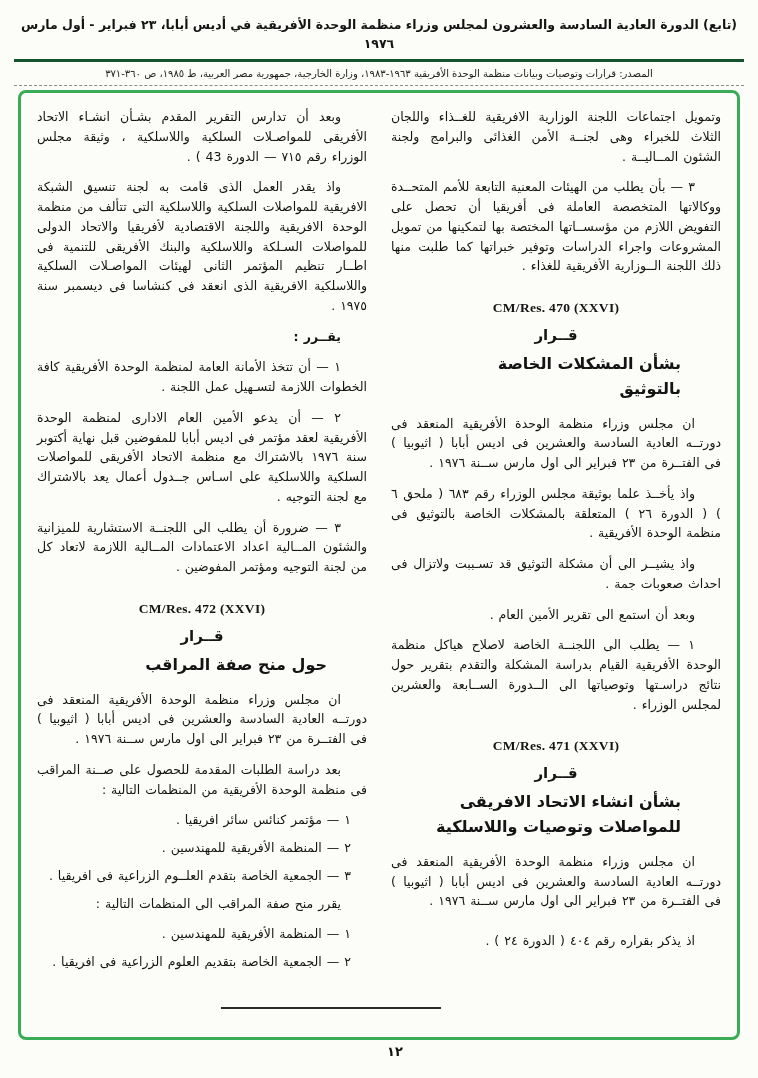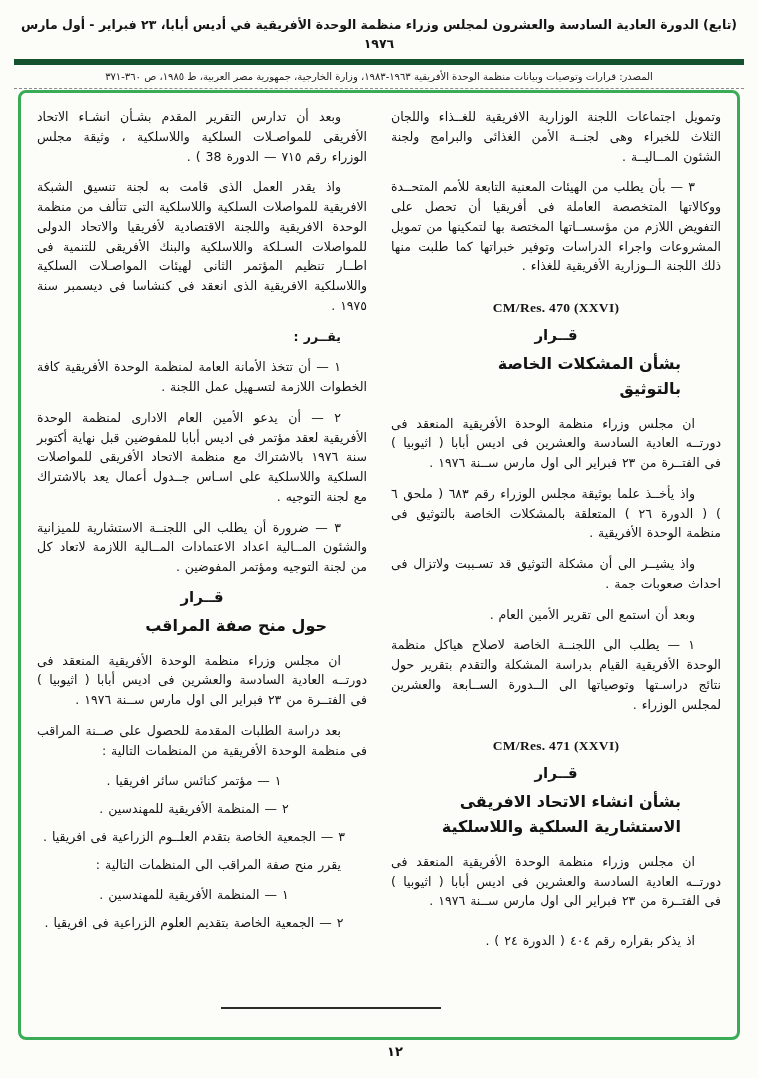--- a/index.html
+++ b/index.html
@@ -15,21 +15,21 @@
   .doc-header {
     direction:rtl;
     text-align:center;
     padding:16px 14px 0;
   }
   .header-title {
     font-size:12.5px;
     font-weight:bold;
     line-height:1.5;
     padding-bottom:5px;
-    border-bottom:6px solid #14532d;
+    border-bottom:3px solid #14532d;
   }
   .header-source {
     font-size:10px;
     line-height:1.6;
     padding:4px 0 3px;
     border-bottom:1px dashed #8a8a8a;
     color:#222;
   }
   
   .content-frame {
@@ -55,21 +55,21 @@
     font-size:12.5px;
     line-height:1.58;
     margin-bottom:11px;
     text-indent:26px;
     word-spacing:1px;
   }
   .para.noindent { text-indent:0; }
   .para.listitem {
     text-indent:0;
     padding-right:16px;
-    text-align:center;
+    text-align:right;
     margin-bottom:8px;
   }
   .para.decree { font-weight:bold; }
   .para.gap-top { margin-top:20px; }
   .rescode {
     direction:ltr;
     text-align:center;
     font-family:"Liberation Serif", serif;
     font-weight:bold;
     font-size:13.5px;
@@ -127,32 +127,33 @@
       <div class="rescode">CM/Res. 470 (XXVI)</div>
       <h2 class="res-title">قــرار</h2>
       <h3 class="res-subtitle">بشأن المشكلات الخاصة بالتوثيق</h3>
       <p class="para">ان مجلس وزراء منظمة الوحدة الأفريقية المنعقد فى دورتــه العادية السادسة والعشرين فى اديس أبابا ( اثيوبيا ) فى الفتــرة من ٢٣ فبراير الى اول مارس ســنة ١٩٧٦ .</p>
       <p class="para">واذ يأخــذ علما بوثيقة مجلس الوزراء رقم ٦٨٣ ( ملحق ٦ ) ( الدورة ٢٦ ) المتعلقة بالمشكلات الخاصة بالتوثيق فى منظمة الوحدة الأفريقية .</p>
       <p class="para">واذ يشيــر الى أن مشكلة التوثيق قد تسـببت ولاتزال فى احداث صعوبات جمة .</p>
       <p class="para">وبعد أن استمع الى تقرير الأمين العام .</p>
       <p class="para">١ — يطلب الى اللجنــة الخاصة لاصلاح هياكل منظمة الوحدة الأفريقية القيام بدراسة المشكلة والتقدم بتقرير حول نتائج دراسـتها وتوصياتها الى الــدورة الســابعة والعشرين لمجلس الوزراء .</p>
       <div class="rescode">CM/Res. 471 (XXVI)</div>
       <h2 class="res-title">قــرار</h2>
-      <h3 class="res-subtitle">بشأن انشاء الاتحاد الافريقى الاستشارية السلكية واللاسلكية</h3>
+      <h3 class="res-subtitle">بشأن انشاء الاتحاد الافريقى للمواصلات وتوصيات واللاسلكية</h3>
       <p class="para">ان مجلس وزراء منظمة الوحدة الأفريقية المنعقد فى دورتــه العادية السادسة والعشرين فى اديس أبابا ( اثيوبيا ) فى الفتــرة من ٢٣ فبراير الى اول مارس ســنة ١٩٧٦ .</p>
       <p class="para gap-top">اذ يذكر بقراره رقم ٤٠٤ ( الدورة ٢٤ ) .</p>
     </section>
 
     <section class="col">
-      <p class="para">وبعد أن تدارس التقرير المقدم بشـأن انشـاء الاتحاد الأفريقى للمواصـلات السلكية واللاسلكية ، وثيقة مجلس الوزراء رقم ٧١٥ — الدورة 38 ) .</p>
+      <p class="para">وبعد أن تدارس التقرير المقدم بشـأن انشـاء الاتحاد الأفريقى للمواصـلات السلكية واللاسلكية ، وثيقة مجلس الوزراء رقم ٧١٥ — الدورة 43 ) .</p>
       <p class="para">واذ يقدر العمل الذى قامت به لجنة تنسيق الشبكة الافريقية للمواصلات السلكية واللاسلكية التى تتألف من منظمة الوحدة الافريقية واللجنة الاقتصادية لأفريقيا والاتحاد الدولى للمواصلات السـلكة واللاسلكية والبنك الأفريقى للتنمية فى اطــار تنظيم المؤتمر الثانى لهيئات المواصـلات السلكية واللاسلكية الافريقية الذى انعقد فى كنشاسا فى ديسمبر سنة ١٩٧٥ .</p>
       <p class="para decree">يقــرر :</p>
       <p class="para">١ — أن تتخذ الأمانة العامة لمنظمة الوحدة الأفريقية كافة الخطوات اللازمة لتسـهيل عمل اللجنة .</p>
       <p class="para">٢ — أن يدعو الأمين العام الادارى لمنظمة الوحدة الأفريقية لعقد مؤتمر فى اديس أبابا للمفوضين قبل نهاية أكتوبر سنة ١٩٧٦ بالاشتراك مع منظمة الاتحاد الأفريقى للمواصلات السلكية واللاسلكية على اسـاس جــدول أعمال يعد بالاشتراك مع لجنة التوجيه .</p>
       <p class="para">٣ — ضرورة أن يطلب الى اللجنــة الاستشارية للميزانية والشئون المــالية اعداد الاعتمادات المــالية اللازمة لاتعاد كل من لجنة التوجيه ومؤتمر المفوضين .</p>
+      <div class="rescode">CM/Res. 472 (XXVI)</div>
       <h2 class="res-title">قــرار</h2>
       <h3 class="res-subtitle">حول منح صفة المراقب</h3>
       <p class="para">ان مجلس وزراء منظمة الوحدة الأفريقية المنعقد فى دورتــه العادية السادسة والعشرين فى اديس أبابا ( اثيوبيا ) فى الفتــرة من ٢٣ فبراير الى اول مارس ســنة ١٩٧٦ .</p>
       <p class="para">بعد دراسة الطلبات المقدمة للحصول على صــنة المراقب فى منظمة الوحدة الأفريقية من المنظمات التالية :</p>
       <p class="para listitem">١ — مؤتمر كنائس سائر افريقيا .</p>
       <p class="para listitem">٢ — المنظمة الأفريقية للمهندسين .</p>
       <p class="para listitem">٣ — الجمعية الخاصة بتقدم العلــوم الزراعية فى افريقيا .</p>
       <p class="para">يقرر منح صفة المراقب الى المنظمات التالية :</p>
       <p class="para listitem">١ — المنظمة الأفريقية للمهندسين .</p>
       <p class="para listitem">٢ — الجمعية الخاصة بتقديم العلوم الزراعية فى افريقيا .</p>

